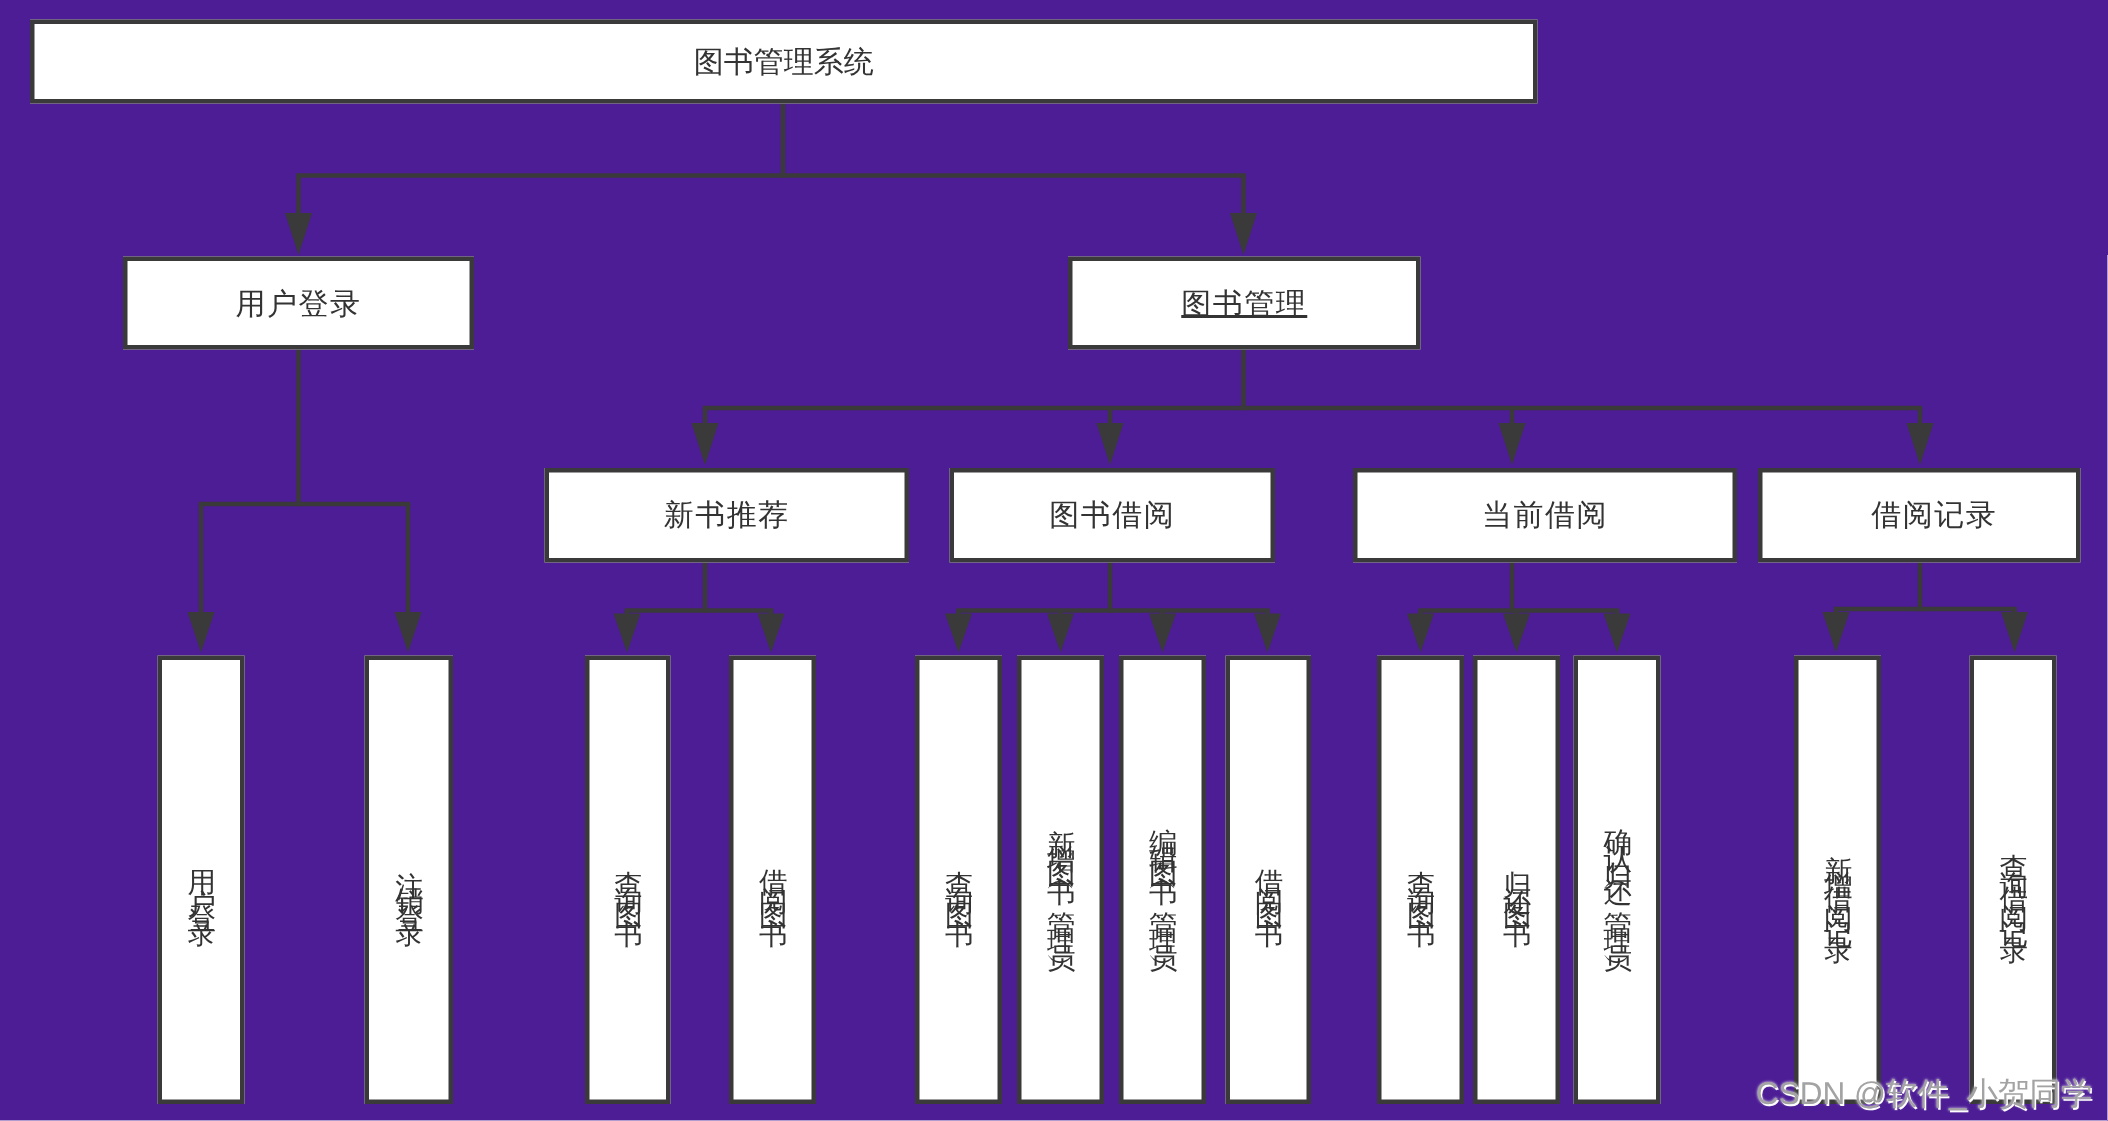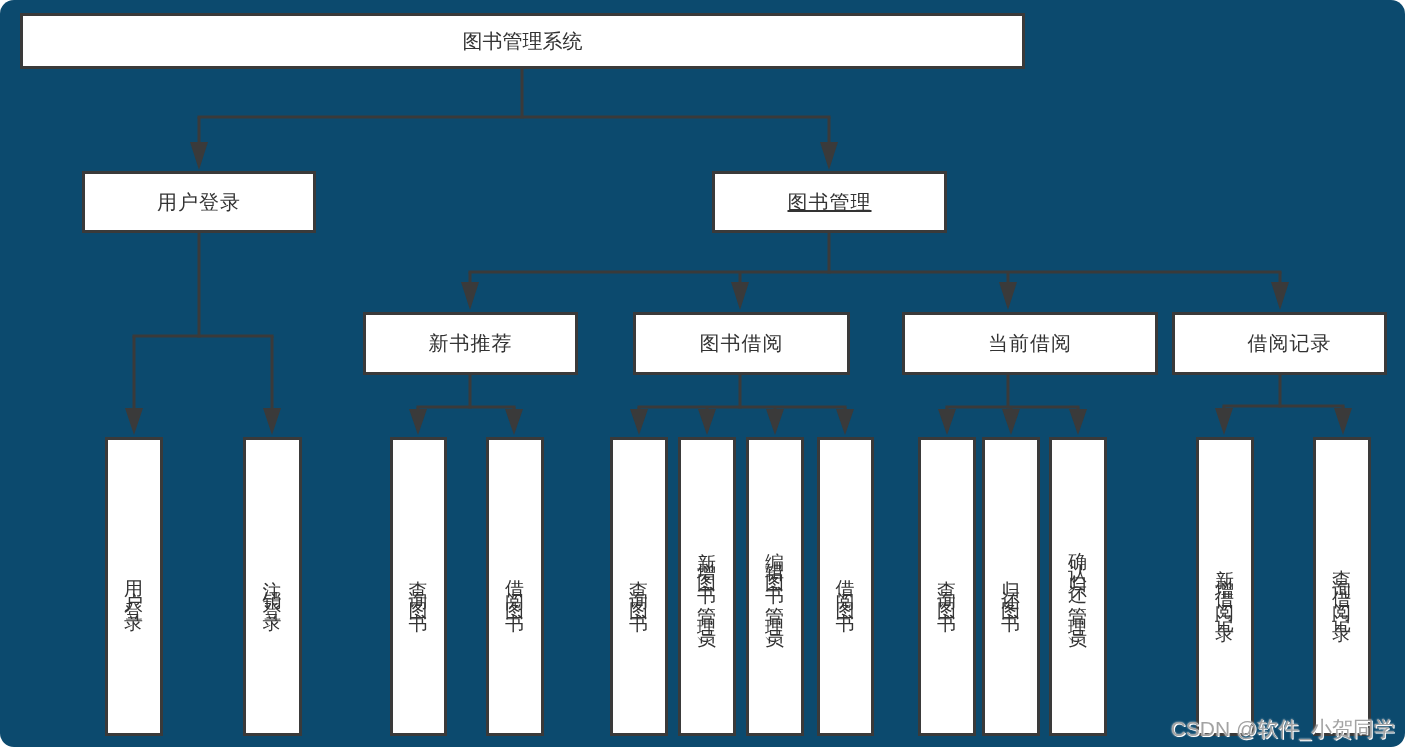--- a/index.html
+++ b/index.html
@@ -1,23 +1,22 @@
 <!DOCTYPE html>
 <html><head>
 <meta charset="utf-8">
 <style>
   html, body { margin: 0; padding: 0; background: #ffffff; }
   .canvas {
     position: relative;
     width: 1405px;
     height: 747px;
-    background: #0c4a6e;
+    background: #4c1d95;
     font-family: "Liberation Sans", "DejaVu Sans", sans-serif;
     overflow: hidden;
-    border-radius: 14px;
   }
   .connectors {
     position: absolute;
     left: 0; top: 0;
     width: 1405px; height: 747px;
     z-index: 1;
   }
   .node {
     position: absolute;
     box-sizing: border-box;
@@ -123,21 +122,21 @@
       <polygon points="1215,408 1233,408 1224,435"></polygon>
       <polygon points="1334,408 1352,408 1343,435"></polygon>
     </g>
   </svg>
 
   <div class="node root" style="left:20px; top:13px; width:1005px; height:56px;">图书管理系统</div>
 
   <div class="node h" style="left:82px; top:171px; width:234px; height:62px;">用户登录</div>
   <div class="node h" style="left:712px; top:171px; width:235px; height:62px;text-decoration:underline;">图书管理</div>
 
-  <div class="node h" style="left:363px; top:312px; width:215px; height:63px;">新书推荐</div>
+  <div class="node h" style="left:363px; top:312px; width:243px; height:63px;">新书推荐</div>
   <div class="node h" style="left:633px; top:312px; width:217px; height:63px;">图书借阅</div>
   <div class="node h" style="left:902px; top:312px; width:256px; height:63px;">当前借阅</div>
   <div class="node h" style="left:1172px; top:312px; width:215px; height:63px;padding-left:20px;">借阅记录</div>
 
   <div class="node leaf" style="left:105px; top:437px; width:58px; height:299px;">用户登录</div>
   <div class="node leaf" style="left:243px; top:437px; width:59px; height:299px;">注销登录</div>
 
   <div class="node leaf" style="left:390px; top:437px; width:57px; height:299px;">查询图书</div>
   <div class="node leaf" style="left:486px; top:437px; width:58px; height:299px;">借阅图书</div>
 

